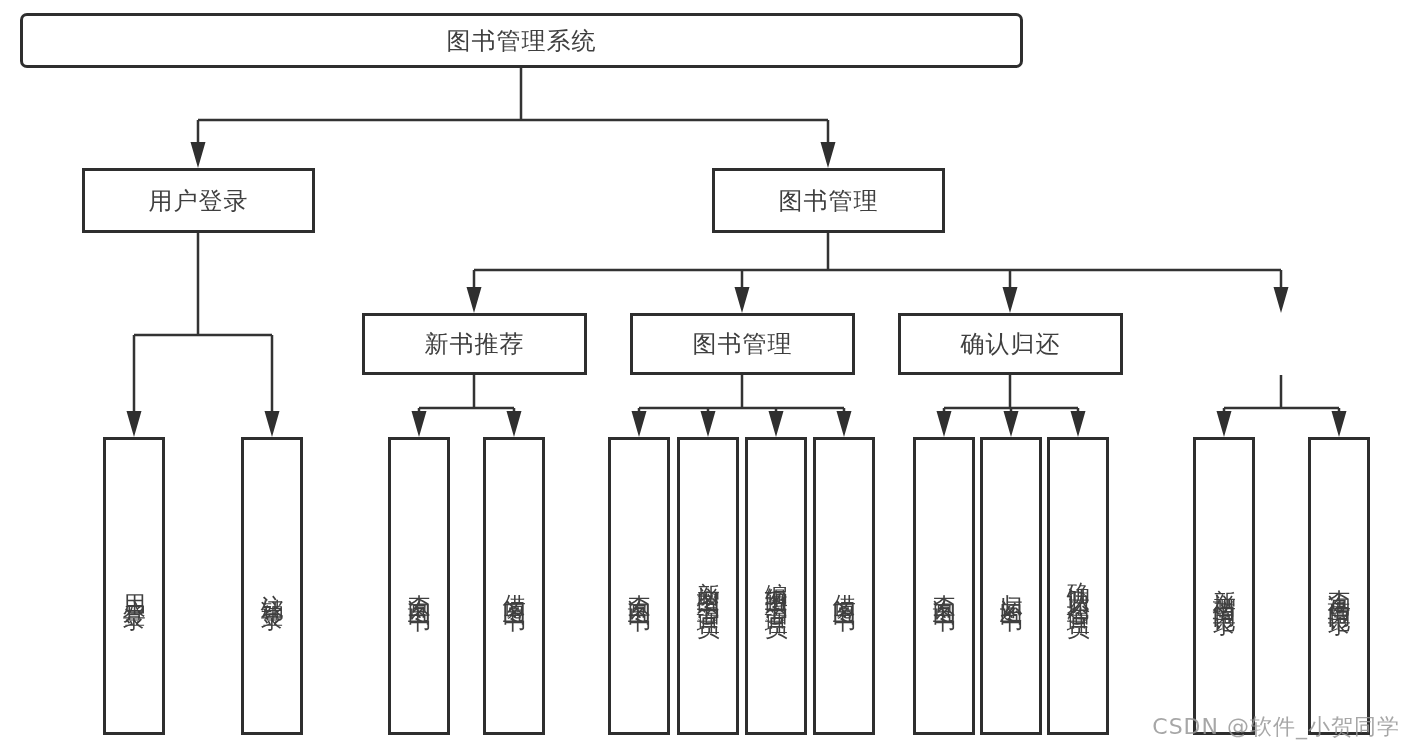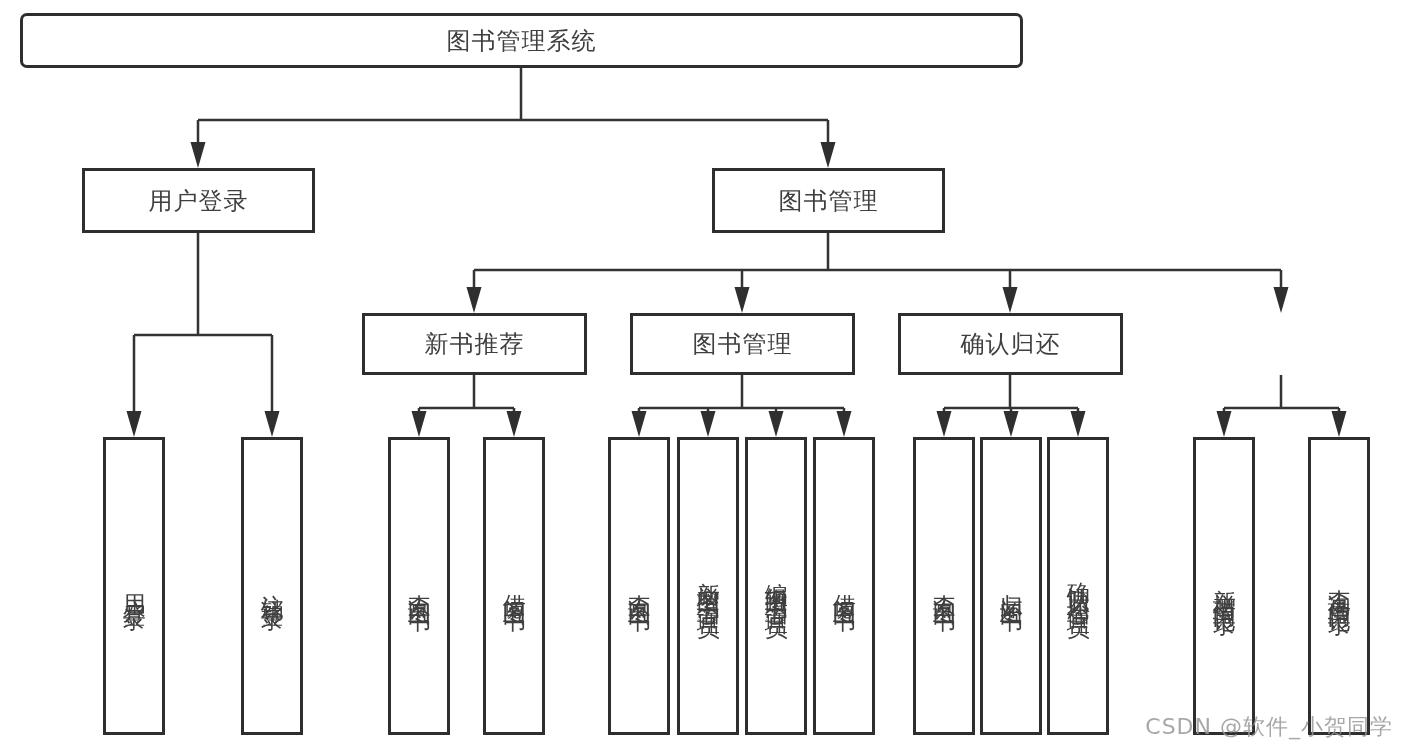--- a/index.html
+++ b/index.html
@@ -37,21 +37,21 @@
     writing-mode: vertical-rl;
     text-orientation: mixed;
     font-size: 23px;
     letter-spacing: 5px;
     line-height: 1.1;
     color: #3f3f3f;
     white-space: nowrap;
   }
   .watermark {
     position: absolute;
-    right: 12px;
+    right: 5px;
     top: 712px;
     z-index: 2;
     font-size: 22px;
     letter-spacing: 1px;
     color: rgba(152, 152, 152, 0.85);
   }
 </style>
 </head>
 <body>
 

